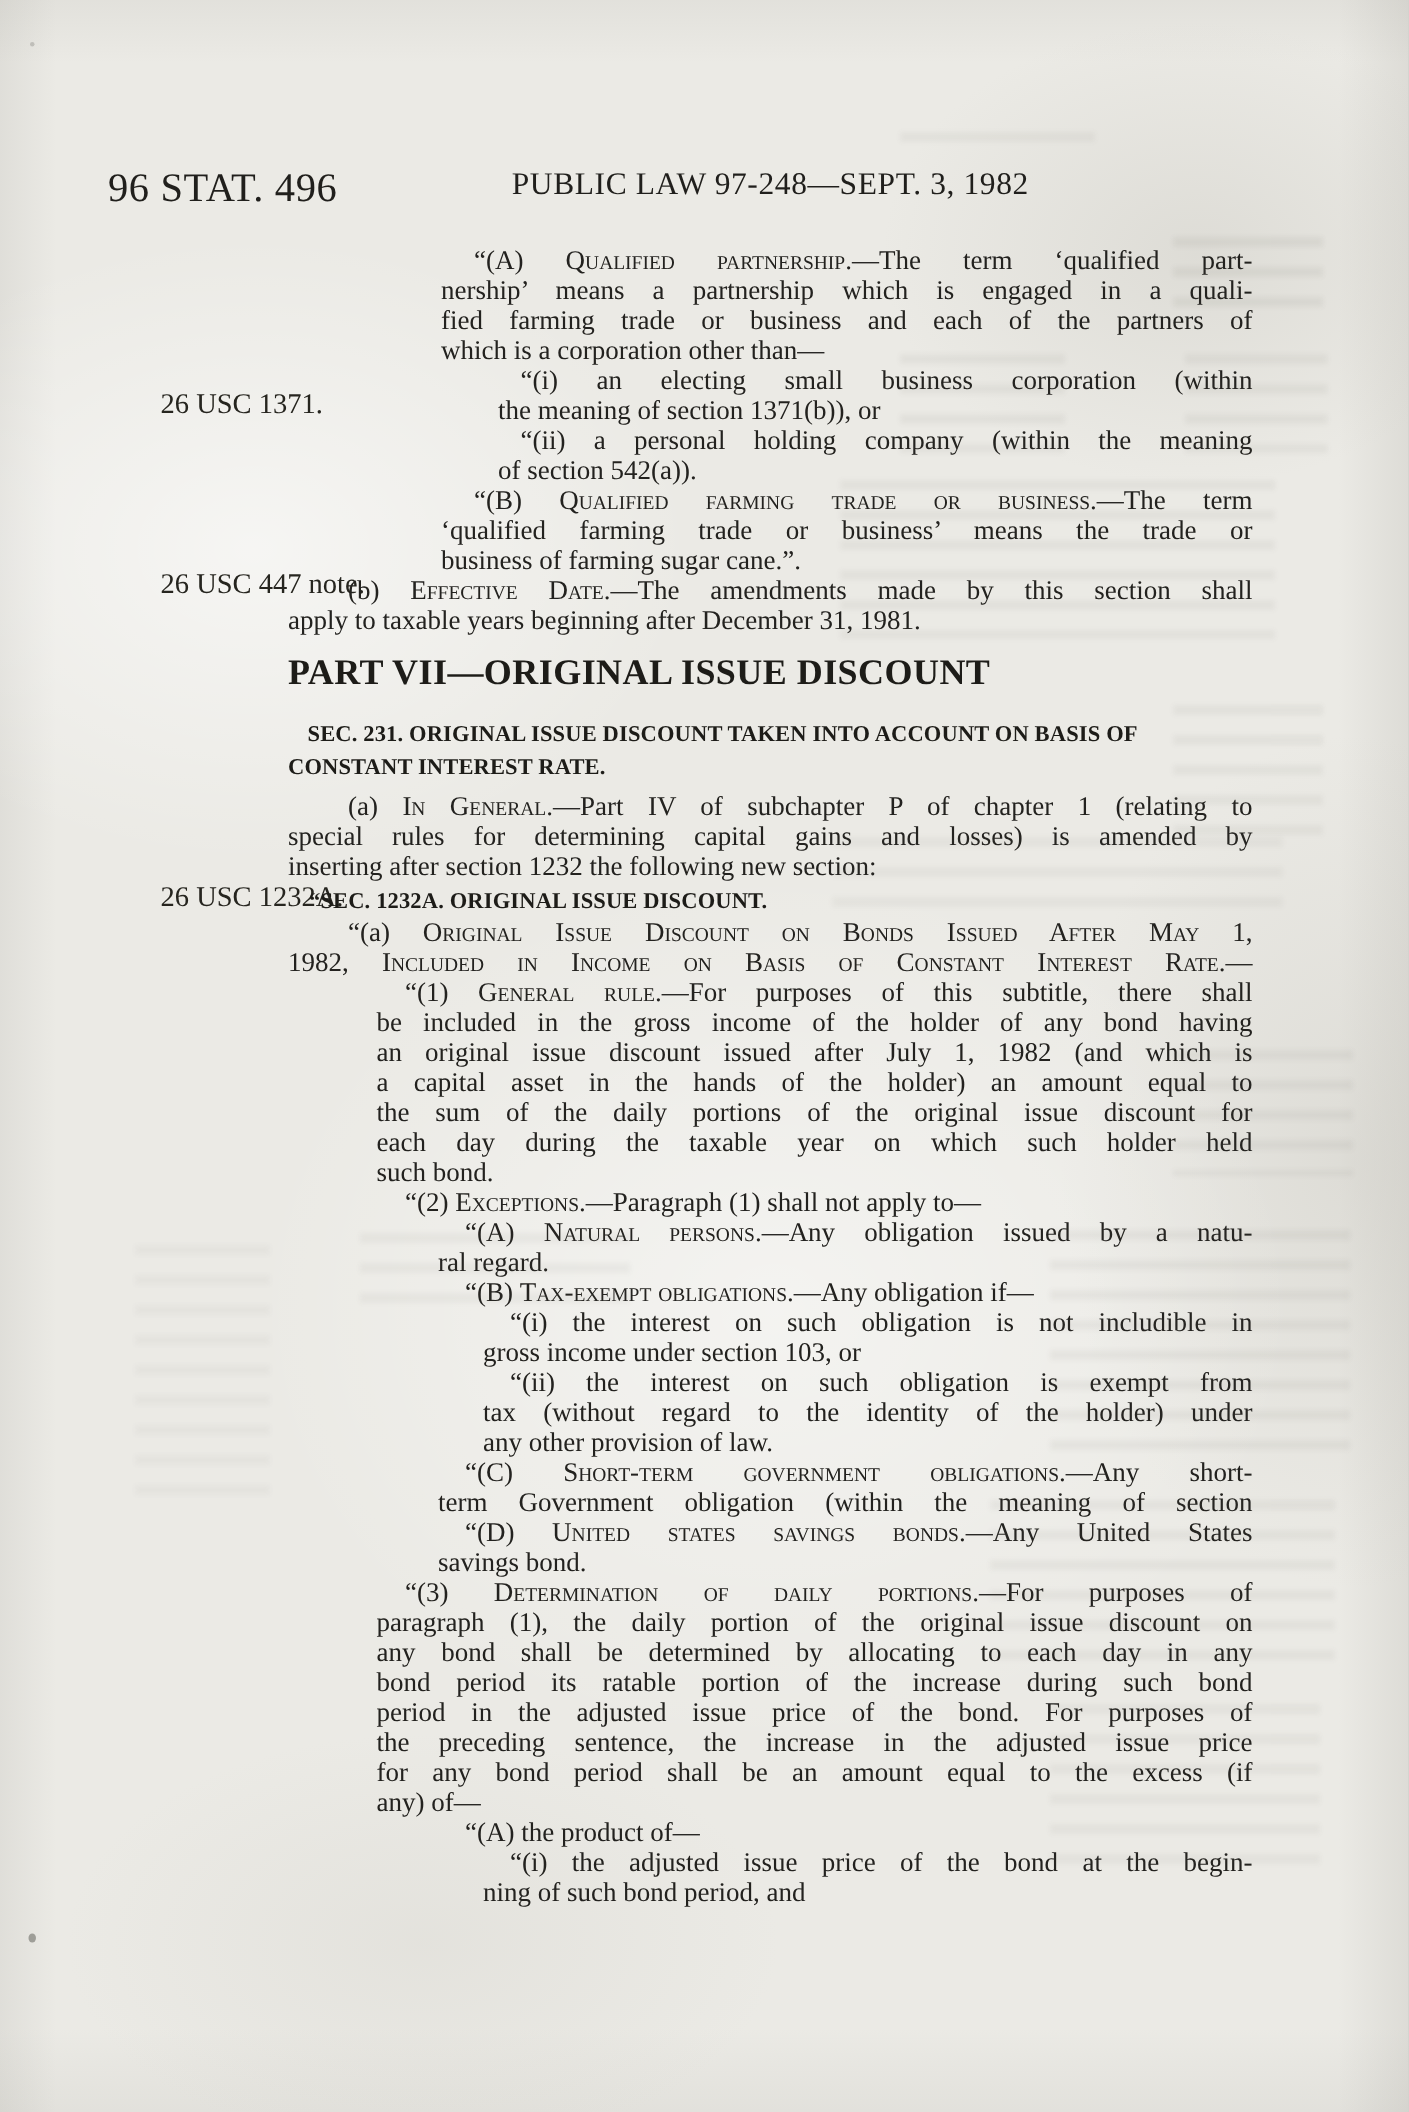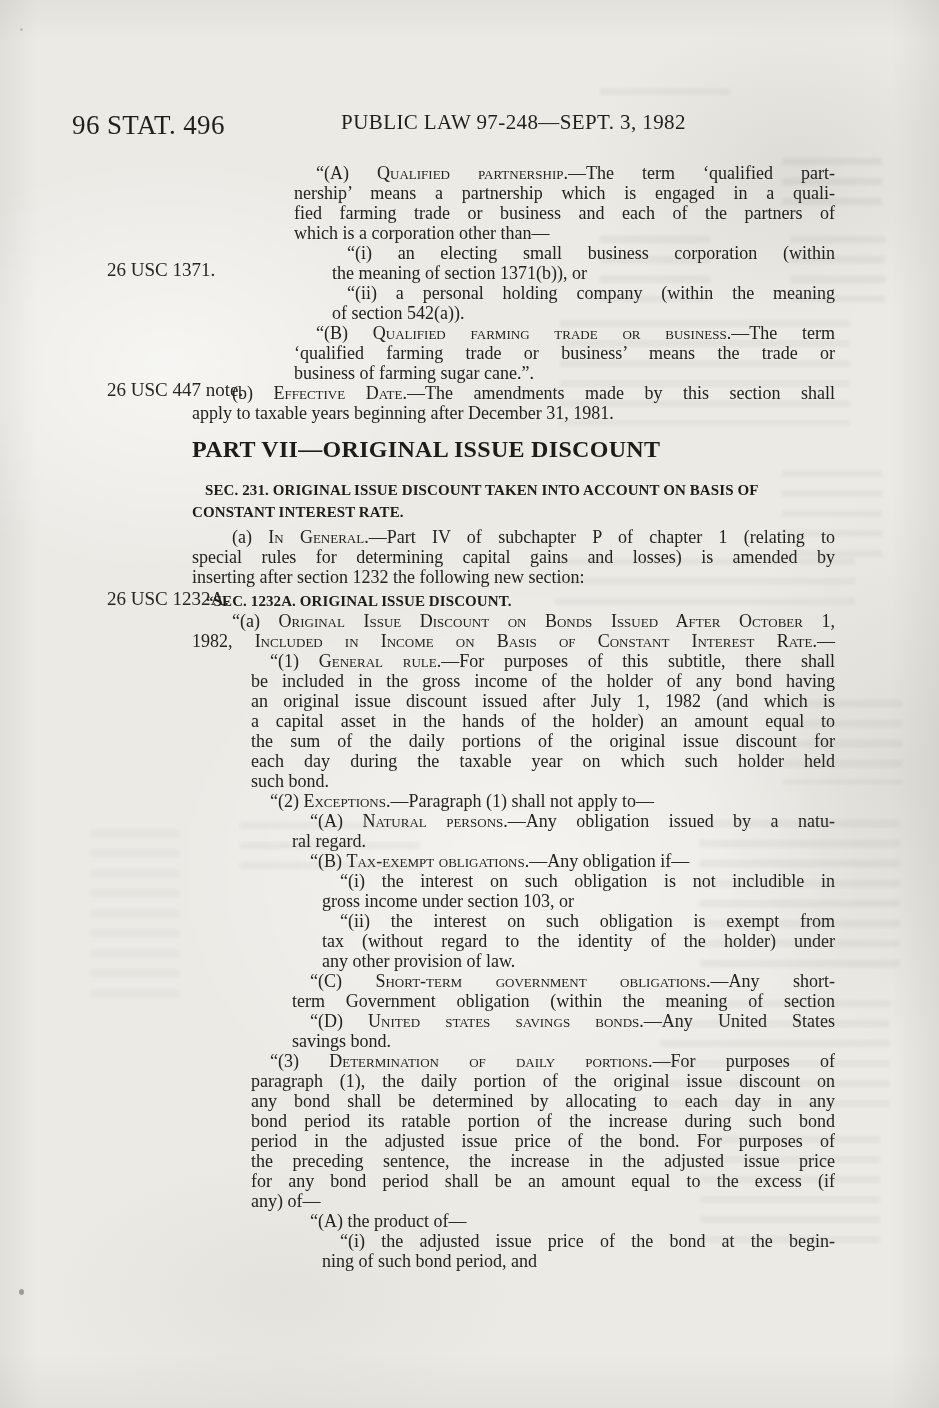--- a/index.html
+++ b/index.html
@@ -101,21 +101,21 @@
       <div class="ln last" style="padding-left: 102px;"><span>business of farming sugar cane.”.</span></div>
       <div class="ln " style="padding-left: 40px;"><span>(b) </span><span class="sc">Effective Date</span><span>.—The amendments made by this section shall</span></div>
       <div class="ln last"><span>apply to taxable years beginning after December 31, 1981.</span></div>
       <div class="ln part-line last"><span>PART VII—ORIGINAL ISSUE DISCOUNT</span></div>
       <div class="ln sech1-line " style="padding-left: 13px;"><span>SEC. 231. ORIGINAL ISSUE DISCOUNT TAKEN INTO ACCOUNT ON BASIS OF</span></div>
       <div class="ln sech2-line last"><span>CONSTANT INTEREST RATE.</span></div>
       <div class="ln " style="padding-left: 40px;"><span>(a) </span><span class="sc">In General</span><span>.—Part IV of subchapter P of chapter 1 (relating to</span></div>
       <div class="ln "><span>special rules for determining capital gains and losses) is amended by</span></div>
       <div class="ln last"><span>inserting after section 1232 the following new section:</span></div>
       <div class="ln secnum-line last" style="padding-left: 14px;"><span>“SEC. 1232A. ORIGINAL ISSUE DISCOUNT.</span></div>
-      <div class="ln " style="padding-left: 40px;"><span>“(a) </span><span class="sc">Original Issue Discount on Bonds Issued After October 1,</span></div>
+      <div class="ln " style="padding-left: 40px;"><span>“(a) </span><span class="sc">Original Issue Discount on Bonds Issued After May 1,</span></div>
       <div class="ln "><span class="sc">1982, Included in Income on Basis of Constant Interest Rate</span><span>.—</span></div>
       <div class="ln " style="padding-left: 78px;"><span>“(1) </span><span class="sc">General rule</span><span>.—For purposes of this subtitle, there shall</span></div>
       <div class="ln " style="padding-left: 59px;"><span>be included in the gross income of the holder of any bond having</span></div>
       <div class="ln " style="padding-left: 59px;"><span>an original issue discount issued after July 1, 1982 (and which is</span></div>
       <div class="ln " style="padding-left: 59px;"><span>a capital asset in the hands of the holder) an amount equal to</span></div>
       <div class="ln " style="padding-left: 59px;"><span>the sum of the daily portions of the original issue discount for</span></div>
       <div class="ln " style="padding-left: 59px;"><span>each day during the taxable year on which such holder held</span></div>
       <div class="ln last" style="padding-left: 59px;"><span>such bond.</span></div>
       <div class="ln last" style="padding-left: 78px;"><span>“(2) </span><span class="sc">Exceptions</span><span>.—Paragraph (1) shall not apply to—</span></div>
       <div class="ln " style="padding-left: 118px;"><span>“(A) </span><span class="sc">Natural persons</span><span>.—Any obligation issued by a natu-</span></div>

